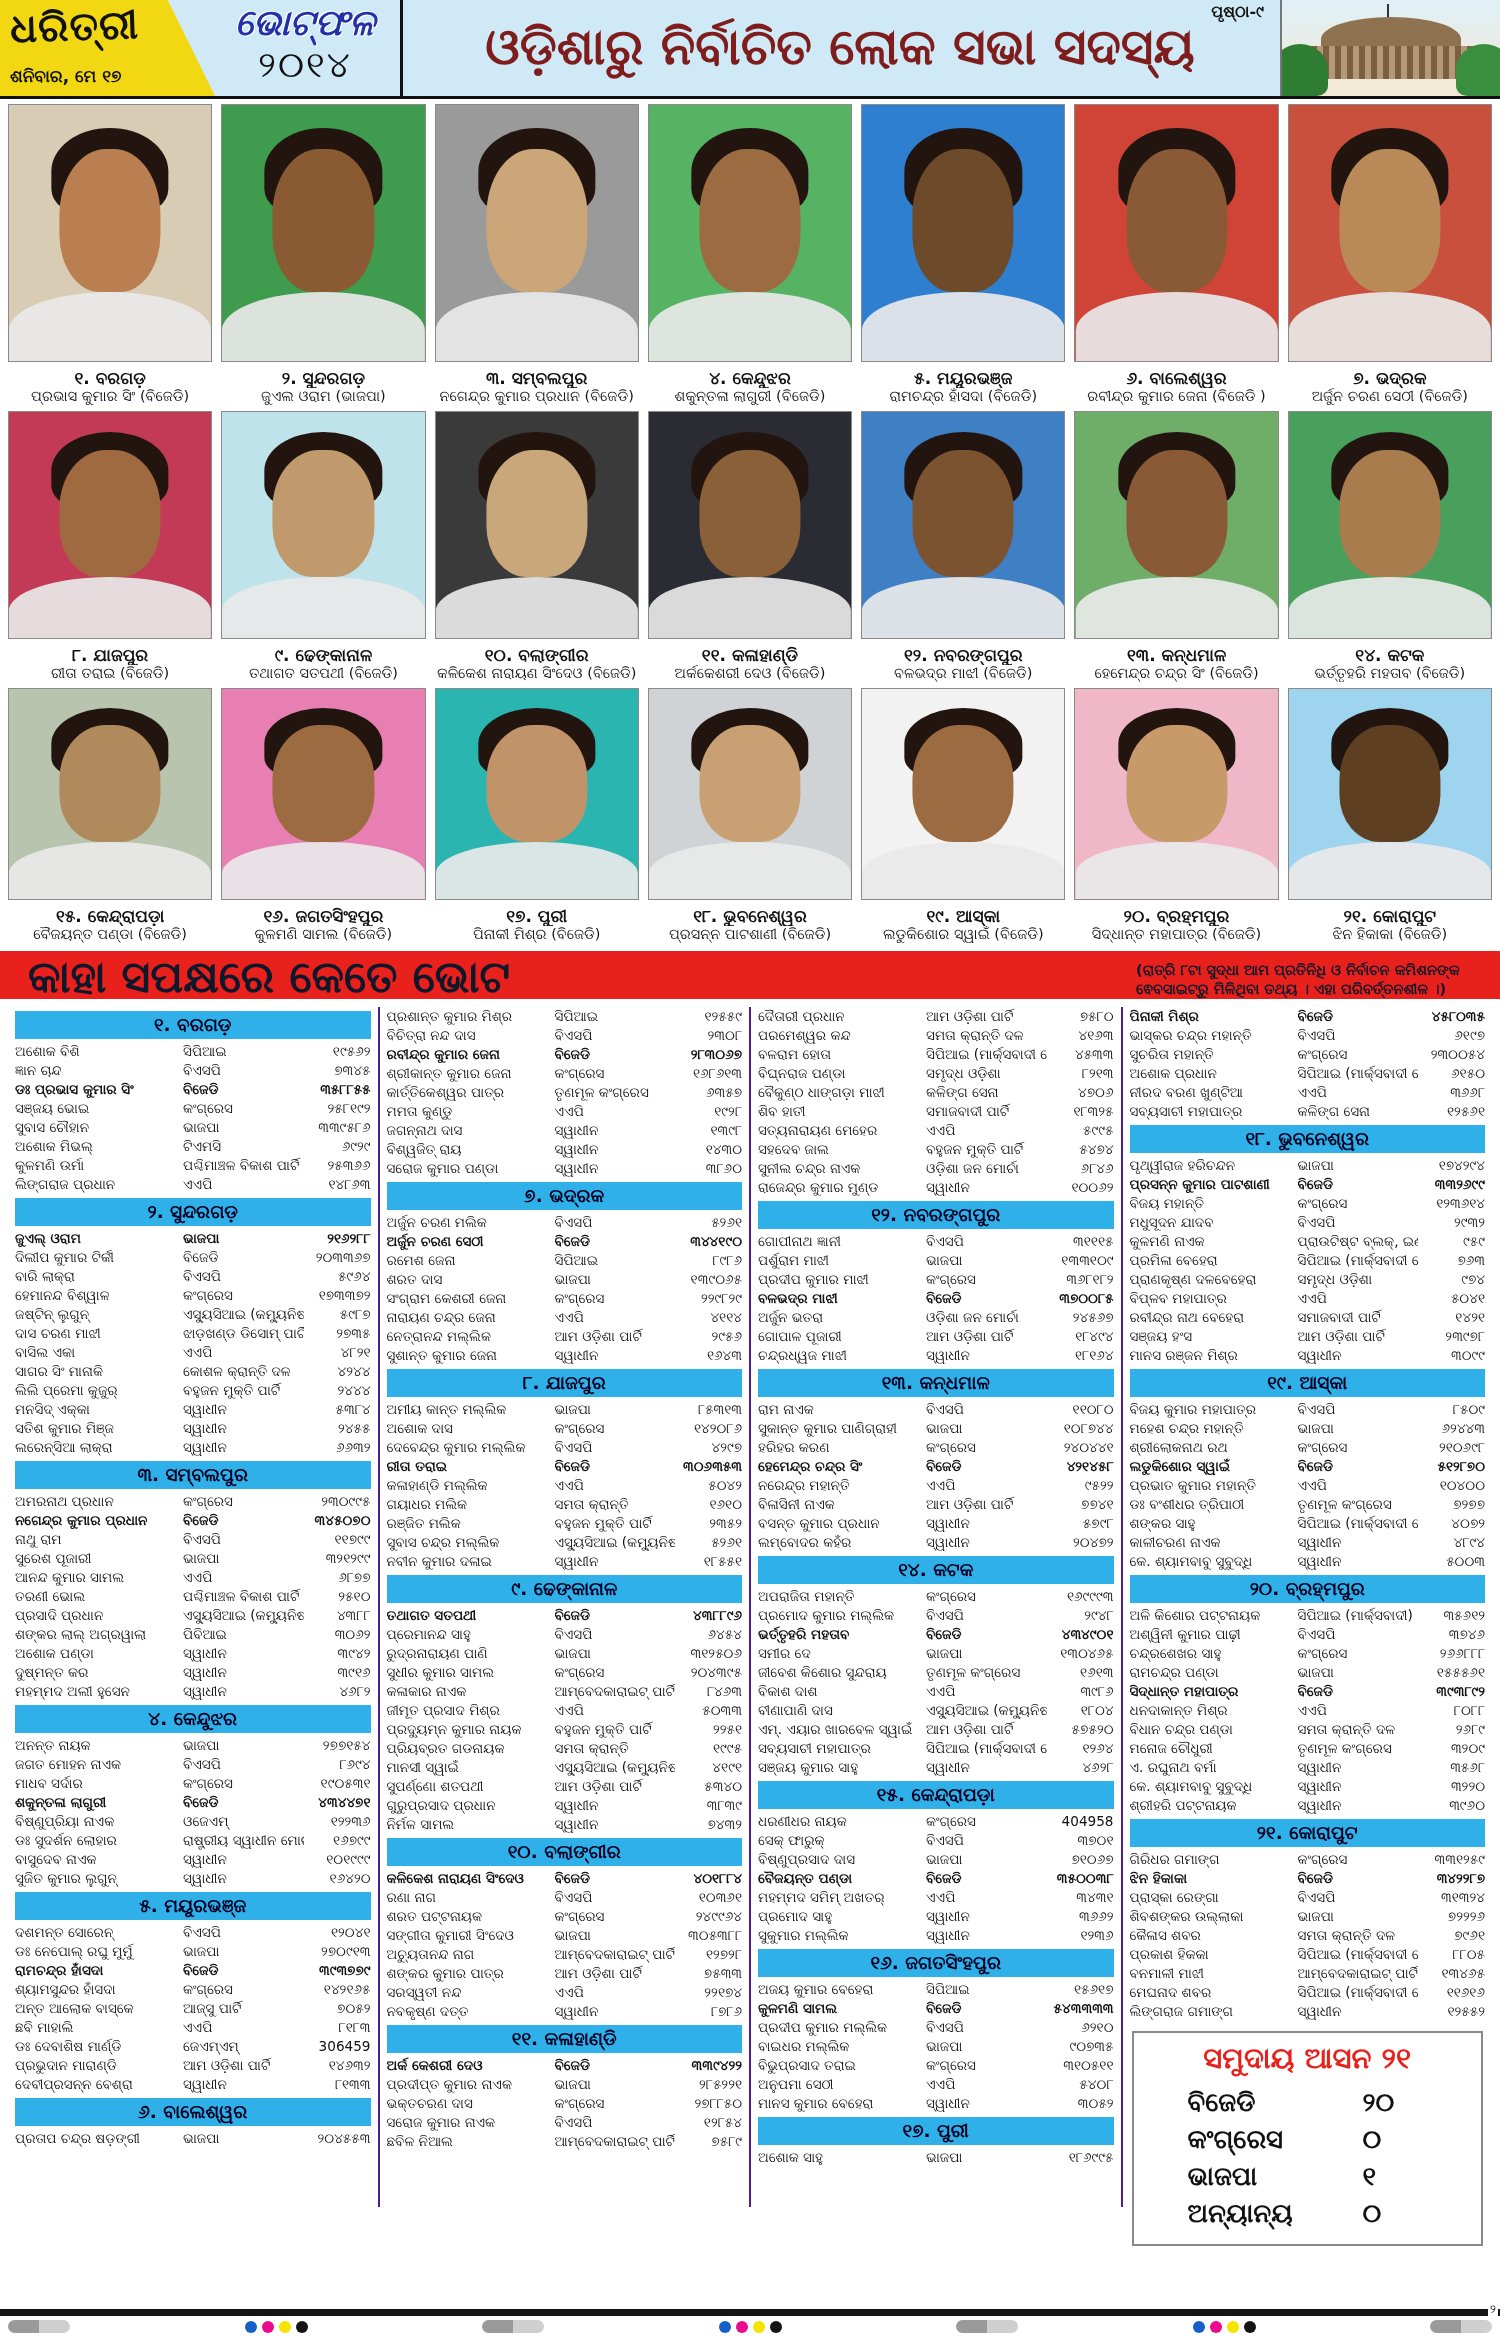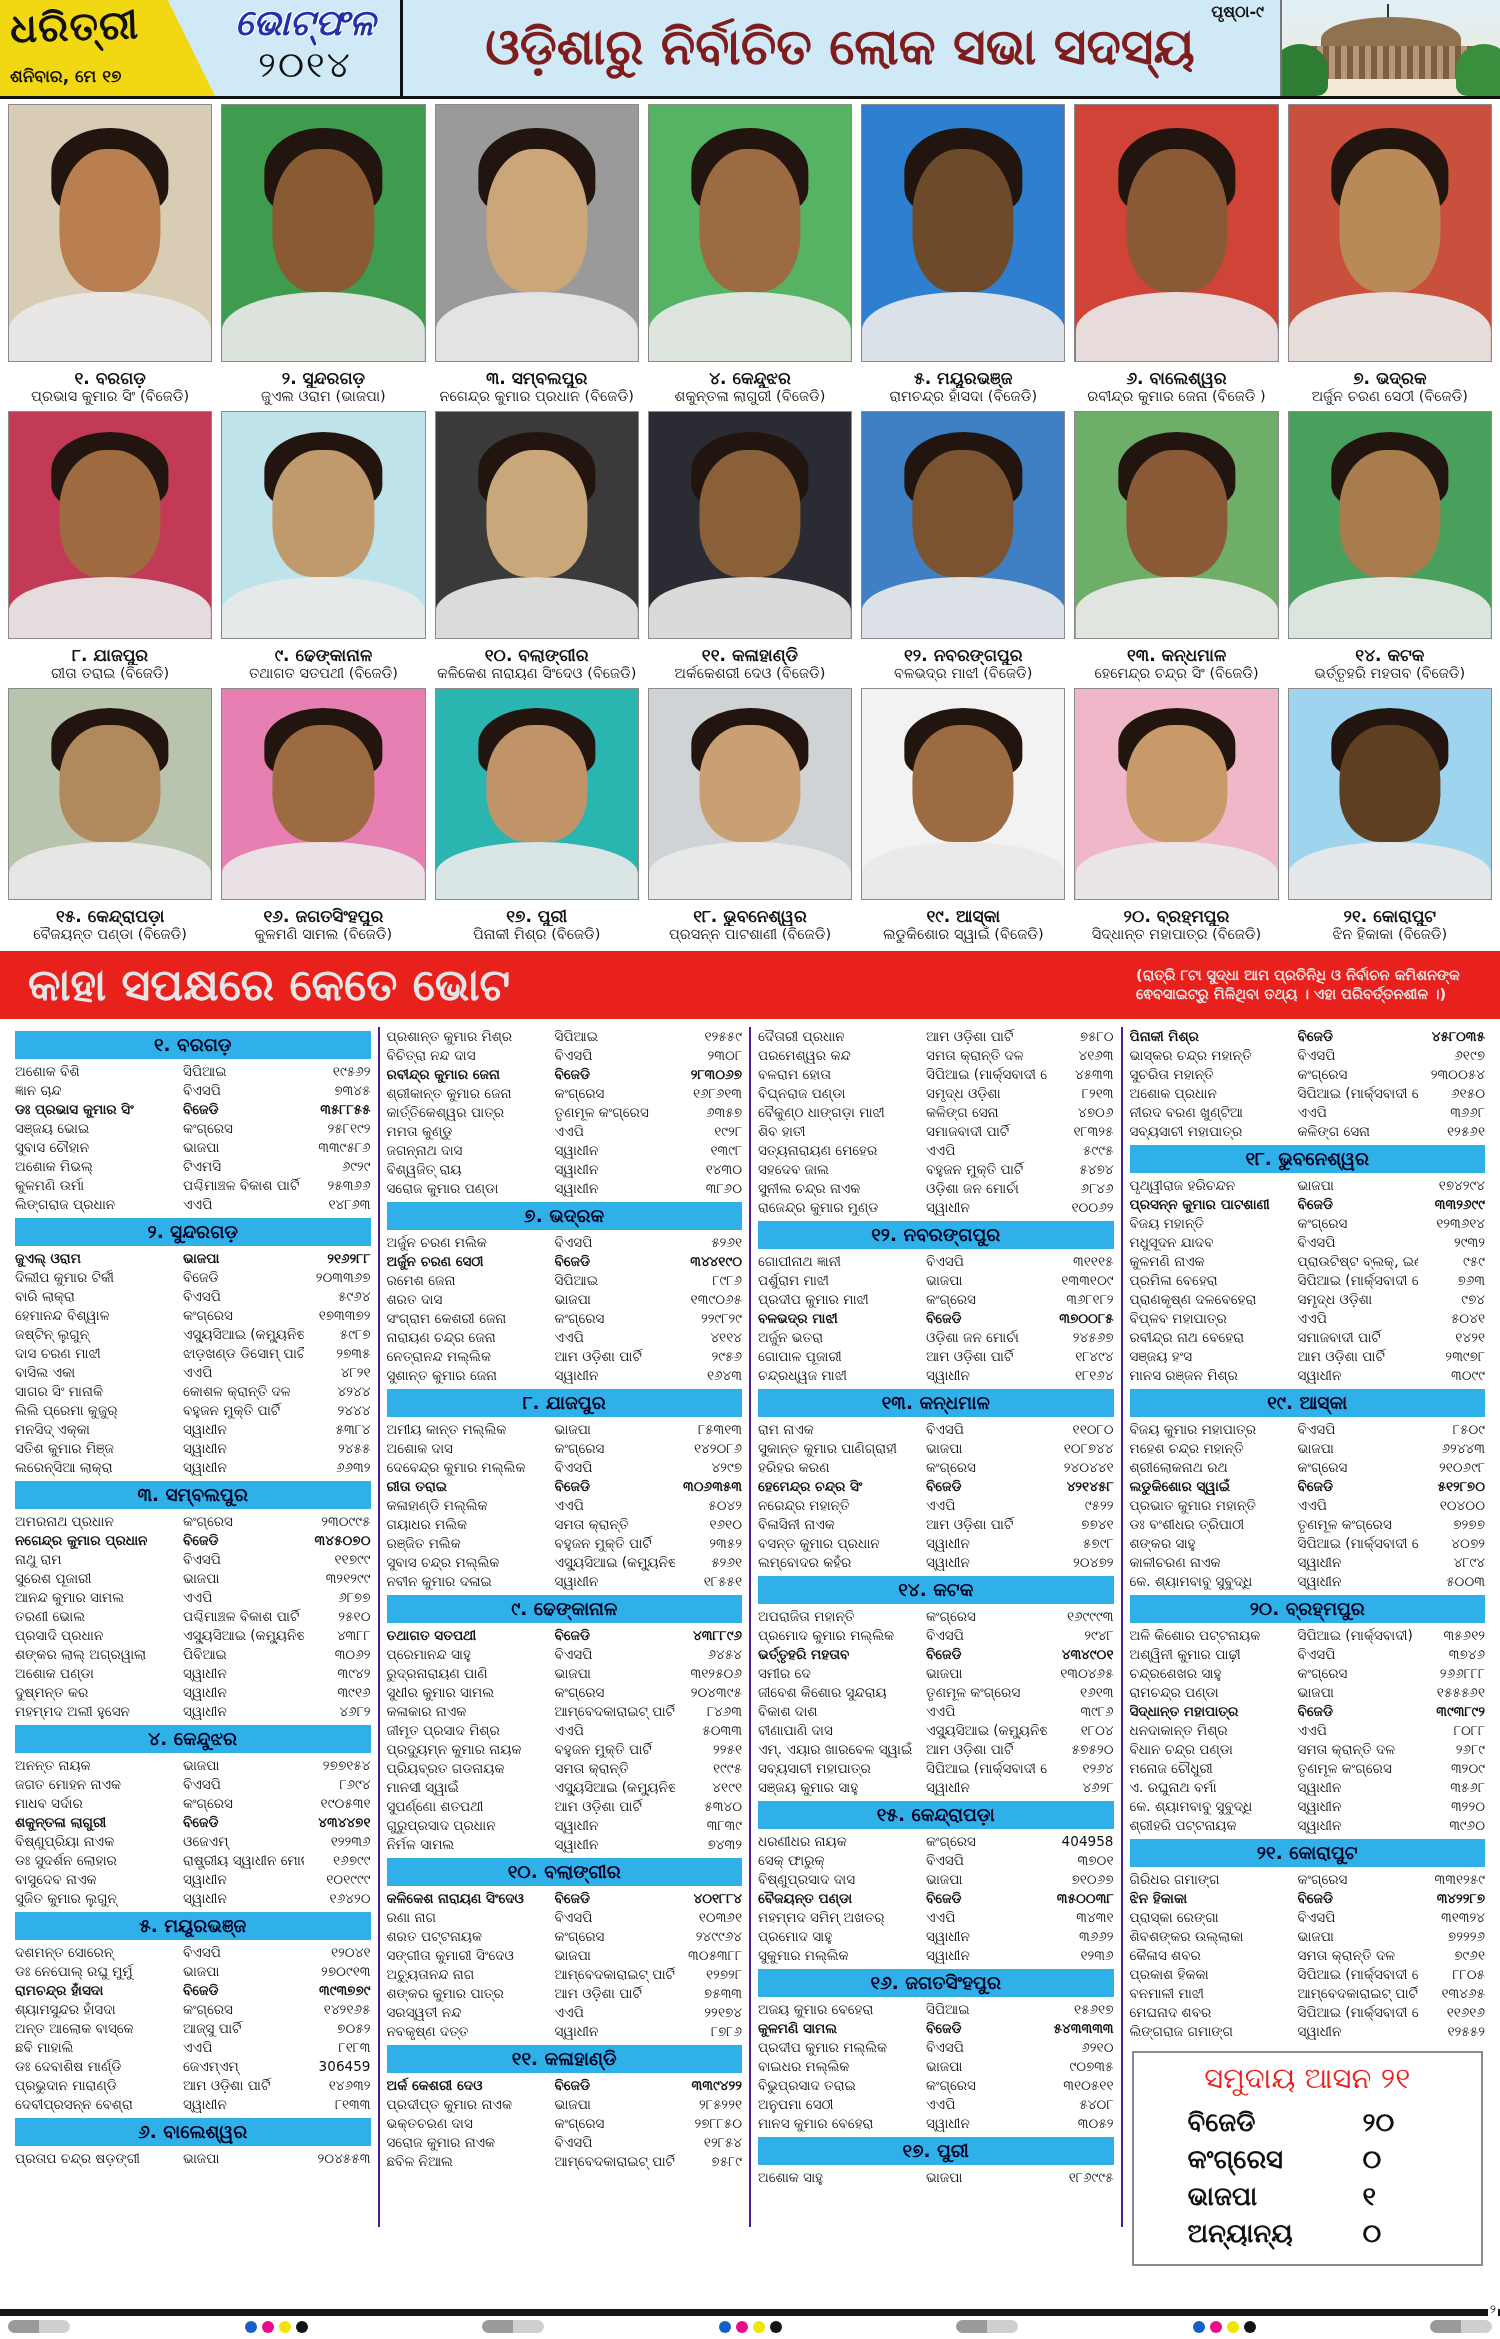--- a/index.html
+++ b/index.html
@@ -35,37 +35,37 @@
   .r1 .photo{height:256px;} .r2 .photo{height:226px;} .r3 .photo{height:210px;}
   .hair{position:absolute;left:50%;top:9%;width:58%;height:34%;transform:translateX(-50%);
         border-radius:50% 50% 30% 30%;background:#221510;}
   .face{position:absolute;left:50%;top:17%;width:50%;height:56%;transform:translateX(-50%);
         border-radius:46% 46% 40% 40%;}
   .torso{position:absolute;bottom:-3%;left:50%;transform:translateX(-50%);width:100%;height:30%;
         border-radius:50% 50% 0 0;background:#e9e9e9;opacity:.92;}
   .cap1{font-weight:bold;font-size:17px;text-align:center;margin-top:6px;white-space:nowrap;overflow:hidden;}
   .cap2{font-size:14.5px;text-align:center;white-space:nowrap;overflow:hidden;margin-bottom:2px;}
   
-  .banner{display:flex;align-items:center;background:#e8211d;color:#e5e5e5;height:68px;margin:6px 0 4px;}
+  .banner{display:flex;align-items:flex-end;background:#e8211d;color:#0f172a;height:48px;margin:6px 0 4px;}
   .banner-title{flex:1;font-size:44px;font-weight:bold;padding-left:28px;line-height:1;}
   .banner-note{width:352px;font-size:14.5px;line-height:1.3;padding-right:12px;font-weight:bold;}
   
   .results{display:flex;height:1204px;padding:4px 8px 0;box-sizing:border-box;}
   .rcol-wrap{flex:1;min-width:0;padding:0 7px;}
   .rcol-wrap + .rcol-wrap{border-left:2px solid #4c1d95;}
   .sec-h{background:#2fb0e8;color:#063;color:#002;font-weight:bold;font-size:18.5px;text-align:center;
          padding:3px 0;margin:4px 0 3px;}
   .rrow{display:flex;align-items:baseline;gap:5px;height:19px;font-size:13.6px;line-height:19px;}
   .rrow .n{flex:1 1 46%;white-space:nowrap;overflow:hidden;}
   .rrow .p{flex:1 1 34%;white-space:nowrap;overflow:hidden;}
   .rrow .v{flex:0 0 62px;text-align:right;white-space:nowrap;}
   .rrow.b{font-weight:bold;}
   
   .sum{border:2px solid #8a8a8a;margin:10px 2px 0;padding:8px 10px 12px;background:#fff;}
-  .sum-title{color:#e8211d;font-weight:normal;font-size:29px;text-align:center;margin-bottom:8px;}
+  .sum-title{color:#e8211d;font-weight:bold;font-size:29px;text-align:center;margin-bottom:8px;}
   .sum-row{display:flex;font-size:26px;font-weight:bold;padding:3px 0 3px 44px;}
   .sum-party{width:175px;}
   
   .bottom{position:absolute;left:0;right:0;bottom:0;height:30px;background:#fff;}
   .rule{height:7px;background:#151515;position:relative;}
   .rule .pgnum{position:absolute;right:2px;top:-7px;font-size:12px;background:#fff;padding:0 2px;}
   .marks{display:flex;justify-content:space-between;align-items:center;padding:4px 8px 0;}
   .pill{width:62px;height:13px;border-radius:7px;background:linear-gradient(90deg,#9a9a9a 50%,#cfcfcf 50%);}
   .dots{display:flex;gap:5px;}
   .dot{width:12px;height:12px;border-radius:50%;}

